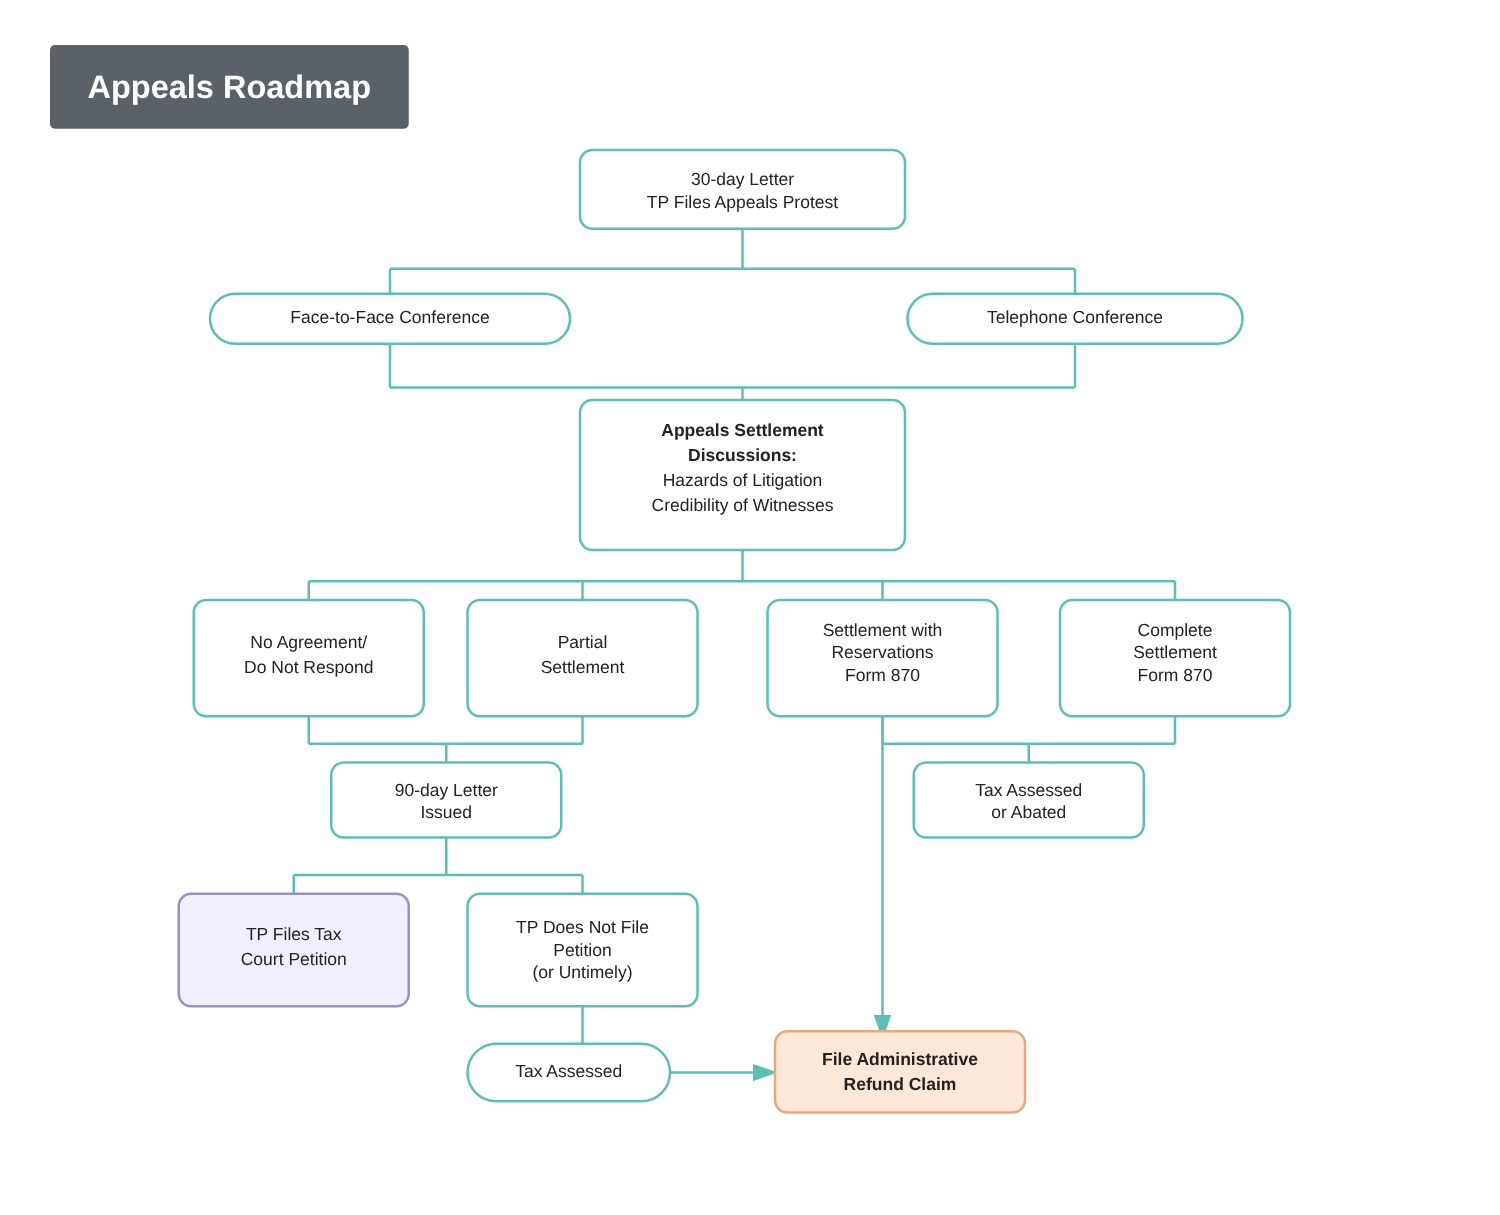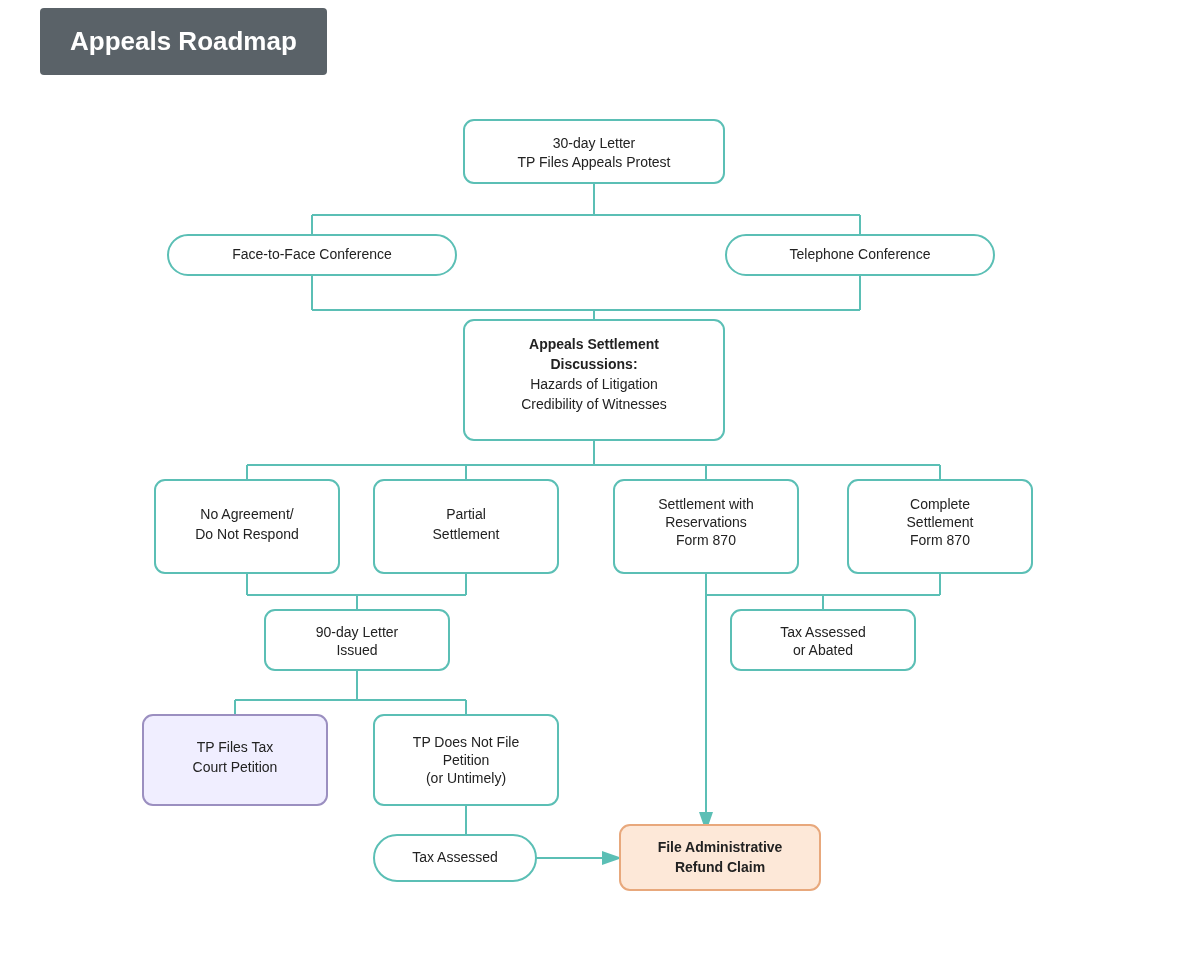--- a/index.html
+++ b/index.html
@@ -7,21 +7,21 @@
       background: #fff;
       font-family: Arial, sans-serif;
       width: 1200px;
       min-height: 972px;
       position: relative;
       overflow: hidden;
     }
 
     .title-box {
       position: absolute;
-      top: 8px;
+      top: 36px;
       left: 40px;
       background: #5a6268;
       color: #fff;
       padding: 18px 30px;
       border-radius: 4px;
       font-size: 26px;
       font-weight: bold;
     }
 
     svg#flowchart {

